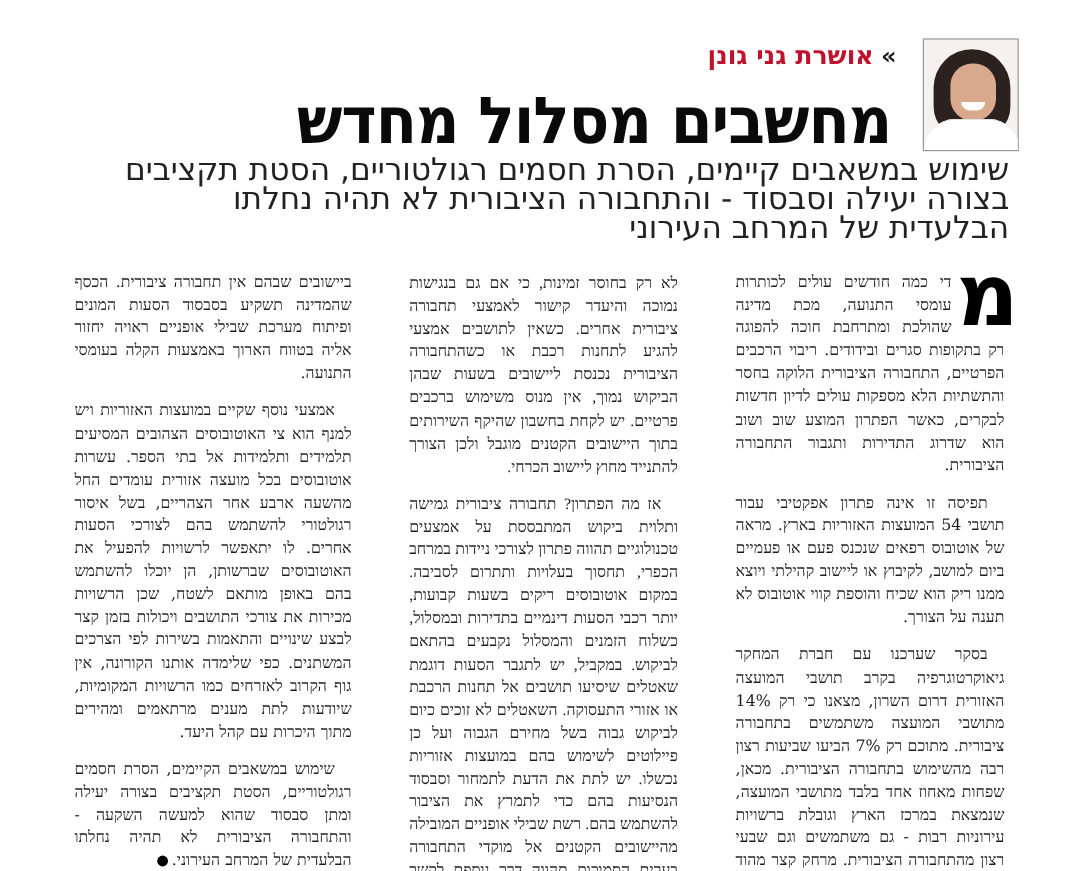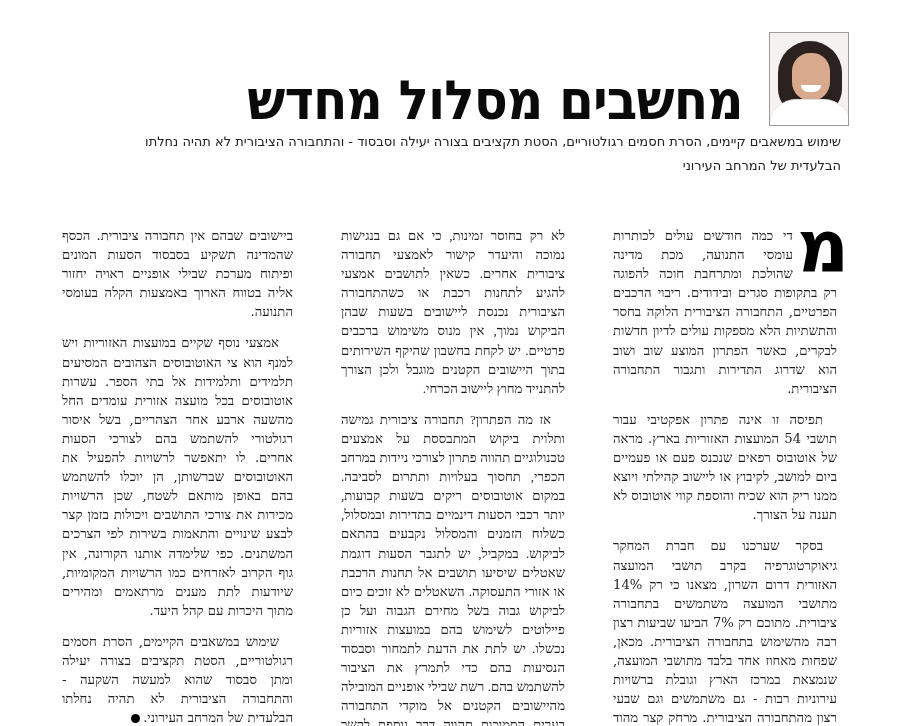--- a/index.html
+++ b/index.html
@@ -26,21 +26,21 @@
   .headline {
     position: absolute; top: 40px; right: 106px;
     font-family: "DejaVu Sans", "Liberation Sans", sans-serif;
     font-weight: 900; font-size: 54px; line-height: 62px; color: #0a0a0a;
     letter-spacing: -1px; white-space: nowrap; transform: scaleX(0.93); transform-origin: right center;
   }
 
   .subhead {
     position: absolute; top: 100px; right: 8px; width: 740px;
     font-family: "DejaVu Sans", "Liberation Sans", sans-serif;
-    font-size: 13px; line-height: 24px; color: #222; text-align: right;
+    font-size: 26px; line-height: 24px; color: #222; text-align: right;
   }
 
   .columns { position: absolute; top: 214px; right: 50px; left: 50px; height: 490px; }
   .col {
     position: absolute; top: 0; width: 248px;
     font-size: 13.2px; line-height: 19.1px; text-align: justify; text-align-last: right;
     color: #1d1d1d;
   }
   .col1 { right: 0; }
   .col2 { right: 272px; font-family: Liberation Serif, serif; }
@@ -58,20 +58,23 @@
 </head>
 <body>
 
 <div class="header">
   <div class="photo">
     <div class="hair"></div>
     <div class="face"></div>
     <div class="smile"></div>
     <div class="shirt"></div>
   </div>
+  <div class="byline">
+    <span class="chev">»</span><span>אושרת גני גונן</span>
+  </div>
   <h1 class="headline">מחשבים מסלול מחדש</h1>
   <div class="subhead">שימוש במשאבים קיימים, הסרת חסמים רגולטוריים, הסטת תקציבים בצורה יעילה וסבסוד - והתחבורה הציבורית לא תהיה נחלתו הבלעדית של המרחב העירוני</div>
 </div>
 
 <div class="columns">
   <div class="col col1">
     <span class="dropcap">מ</span>
     <p>די כמה חודשים עולים לכותרות עומסי התנועה, מכת מדינה שהולכת ומתרחבת חוכה להפוגה רק בתקופות סגרים ובידודים. ריבוי הרכבים הפרטיים, התחבורה הציבורית הלוקה בחסר והתשתיות הלא מספקות עולים לדיון חדשות לבקרים, כאשר הפתרון המוצע שוב ושוב הוא שדרוג התדירות ותגבור התחבורה הציבורית.</p>
     <p>תפיסה זו אינה פתרון אפקטיבי עבור תושבי 54 המועצות האזוריות בארץ. מראה של אוטובוס רפאים שנכנס פעם או פעמיים ביום למושב, לקיבוץ או ליישוב קהילתי ויוצא ממנו ריק הוא שכיח והוספת קווי אוטובוס לא תענה על הצורך.</p>
     <p>בסקר שערכנו עם חברת המחקר גיאוקרטוגרפיה בקרב תושבי המועצה האזורית דרום השרון, מצאנו כי רק 14% מתושבי המועצה משתמשים בתחבורה ציבורית. מתוכם רק 7% הביעו שביעות רצון רבה מהשימוש בתחבורה הציבורית. מכאן, שפחות מאחוז אחד בלבד מתושבי המועצה, שנמצאת במרכז הארץ וגובלת ברשויות עירוניות רבות - גם משתמשים וגם שבעי רצון מהתחבורה הציבורית. מרחק קצר מהוד השרון, כפר סבא או פתח תקוה, והאפשרות לצרוך תחבורה ציבורית היא אפסית.</p>

